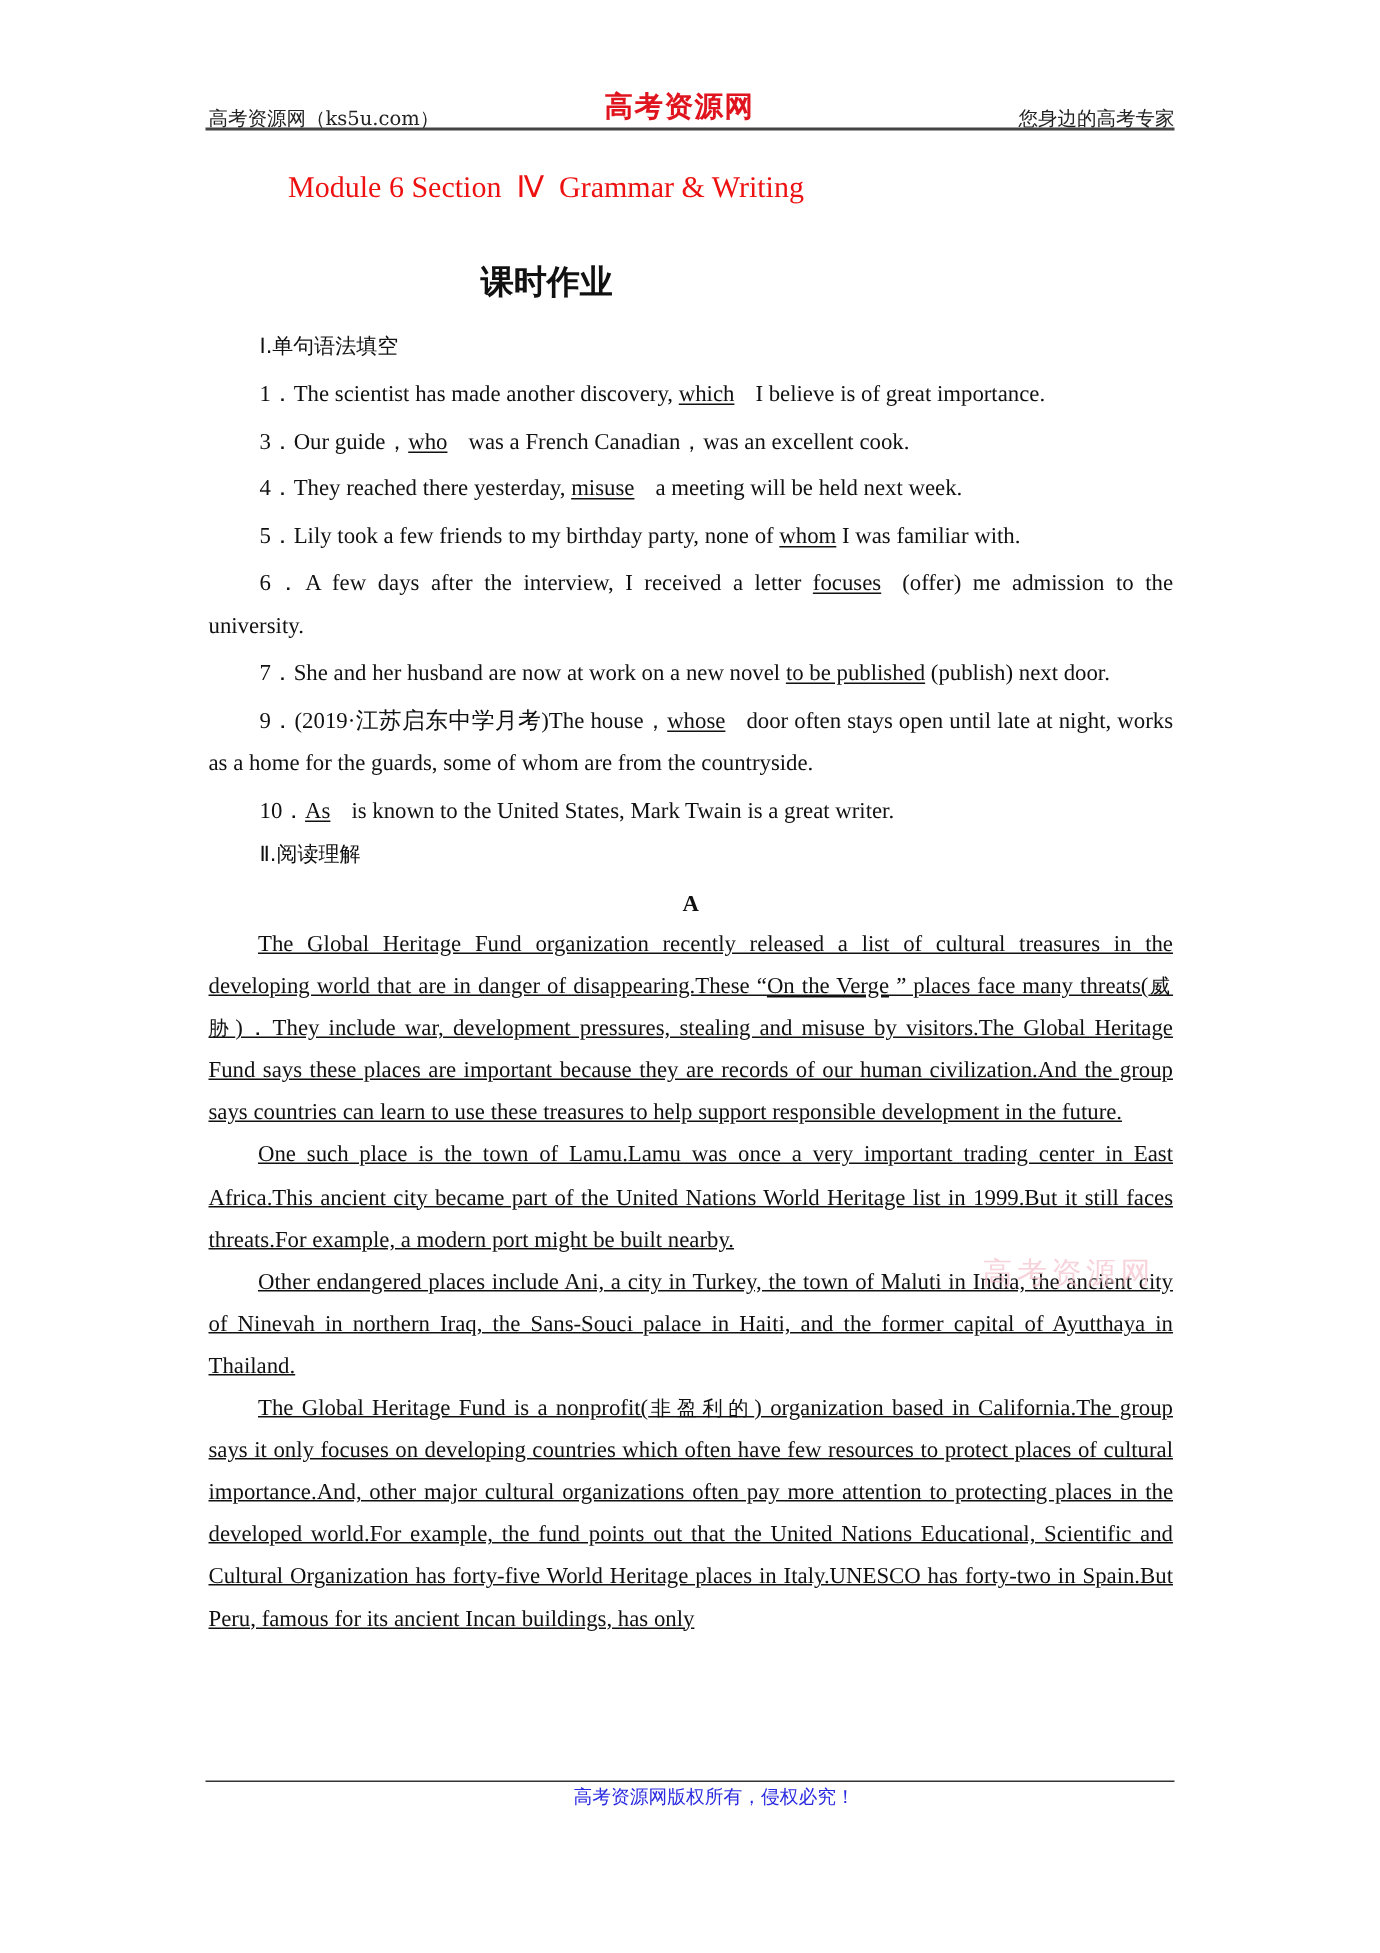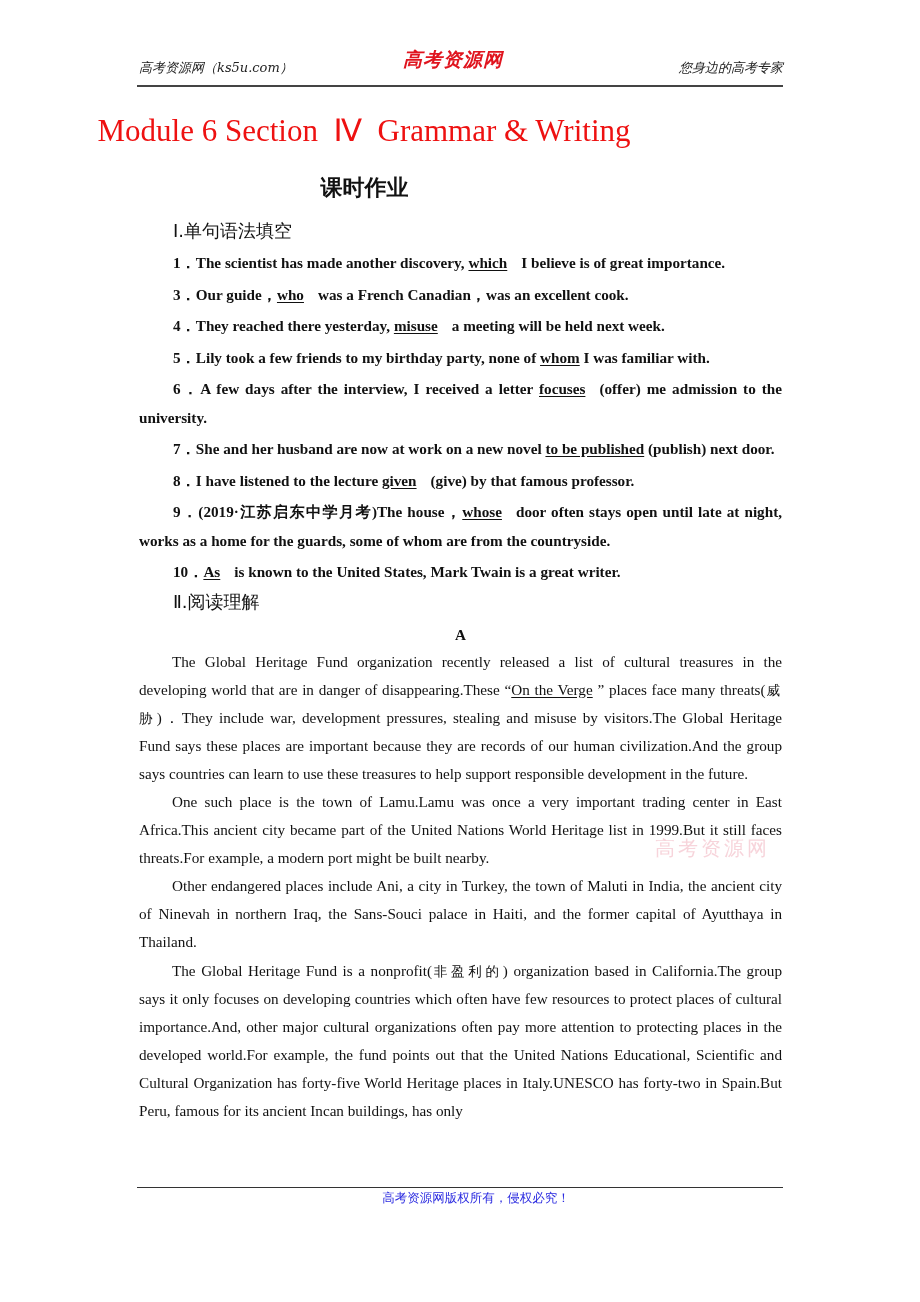--- a/index.html
+++ b/index.html
@@ -11,24 +11,23 @@
       width: 920px;
       height: 1302px;
       position: relative;
       overflow: hidden;
       font-family: "Liberation Serif", "DejaVu Serif", serif;
       color: #111111;
     }
     .page-header {
       position: absolute;
       left: 137px;
-      top: 45px;
+      top: 56px;
       width: 646px;
       height: 34px;
-      font-style: italic;
     }
     .header-left {
       position: absolute;
       left: 2px;
       top: 14px;
       font-size: 13px;
       font-family: "DejaVu Serif", "Liberation Serif", serif;
       color: #222;
     }
     .header-logo {
@@ -56,21 +55,21 @@
       width: 646px;
       height: 0;
       border-top: 2px solid #444;
     }
     .doc-title {
       position: absolute;
       left: 0;
       top: 112px;
       width: 728px;
       text-align: center;
-      font-size: 31px;
+      font-size: 20px;
       color: #ee1111;
       font-family: "Liberation Serif", serif;
       white-space: pre;
     }
     .doc-subtitle {
       position: absolute;
       left: 0;
       top: 173px;
       width: 729px;
       text-align: center;
@@ -84,30 +83,29 @@
       left: 139px;
       top: 219px;
       width: 643px;
       font-size: 15.2px;
       line-height: 28.5px;
     }
     .section-heading {
       margin: 0;
       padding-left: 34px;
       font-family: "DejaVu Sans", sans-serif;
-      font-size: 18px;
+      font-size: 14px;
       height: 30px;
       line-height: 24px;
     }
     .q-line {
       text-indent: 34px;
       margin: 0 0 3px 0;
       text-align: justify;
       text-align-last: left;
-      font-weight: bold;
     }
     .q-line.wrap {
       text-align: justify;
     }
     .ans {
       text-decoration: underline;
       text-underline-offset: 2px;
     }
     .gap {
       display: inline-block;
@@ -118,20 +116,21 @@
       font-weight: bold;
       margin: 0;
       height: 28px;
       line-height: 30px;
     }
     .para {
       text-indent: 33px;
       margin: 0;
       text-align: justify;
       line-height: 28.1px;
+      text-decoration: underline;
     }
     .cn {
       font-family: "DejaVu Serif", serif;
       font-size: 13.5px;
       letter-spacing: 2px;
     }
     .footer-rule {
       position: absolute;
       left: 137px;
       top: 1187px;
@@ -183,21 +182,20 @@
     <p class="q-line"><span>3．</span><span>Our guide，</span><span class="ans">who</span><span class="gap"></span><span>was a French Canadian，was an excellent cook.</span></p>
 
     <p class="q-line"><span>4．</span><span>They reached there yesterday, </span><span class="ans">misuse</span><span class="gap"></span><span>a meeting will be held next week.</span></p>
 
     <p class="q-line"><span>5．</span><span>Lily took a few friends to my birthday party, none of </span><span class="ans">whom</span><span> I was familiar with.</span></p>
 
     <p class="q-line wrap"><span>6．</span><span>A few days after the interview, I received a letter </span><span class="ans">focuses</span><span class="gap"></span><span>(offer) me admission to the university.</span></p>
 
     <p class="q-line"><span>7．</span><span>She and her husband are now at work on a new novel </span><span class="ans">to be published</span><span> (publish) next door.</span></p>
 
-    <p class="q-line"><span>8．</span><span>I have listened to the lecture </span><span class="ans">given</span><span class="gap"></span><span>(give) by that famous professor.</span></p>
 
     <p class="q-line wrap"><span>9．</span><span>(2019·江苏启东中学月考)The house，</span><span class="ans">whose</span><span class="gap"></span><span>door often stays open until late at night, works as a home for the guards, some of whom are from the countryside.</span></p>
 
     <p class="q-line"><span>10．</span><span class="ans">As</span><span class="gap"></span><span>is known to the United States, Mark Twain is a great writer.</span></p>
   </div>
 
   <p class="section-heading" style="margin-top:2px;">Ⅱ.阅读理解</p>
 
   <p class="passage-letter">A</p>
 

